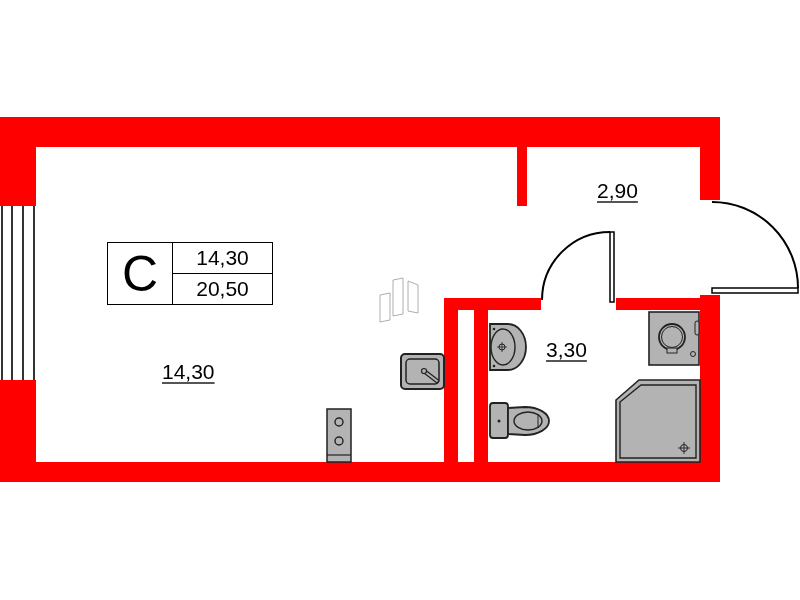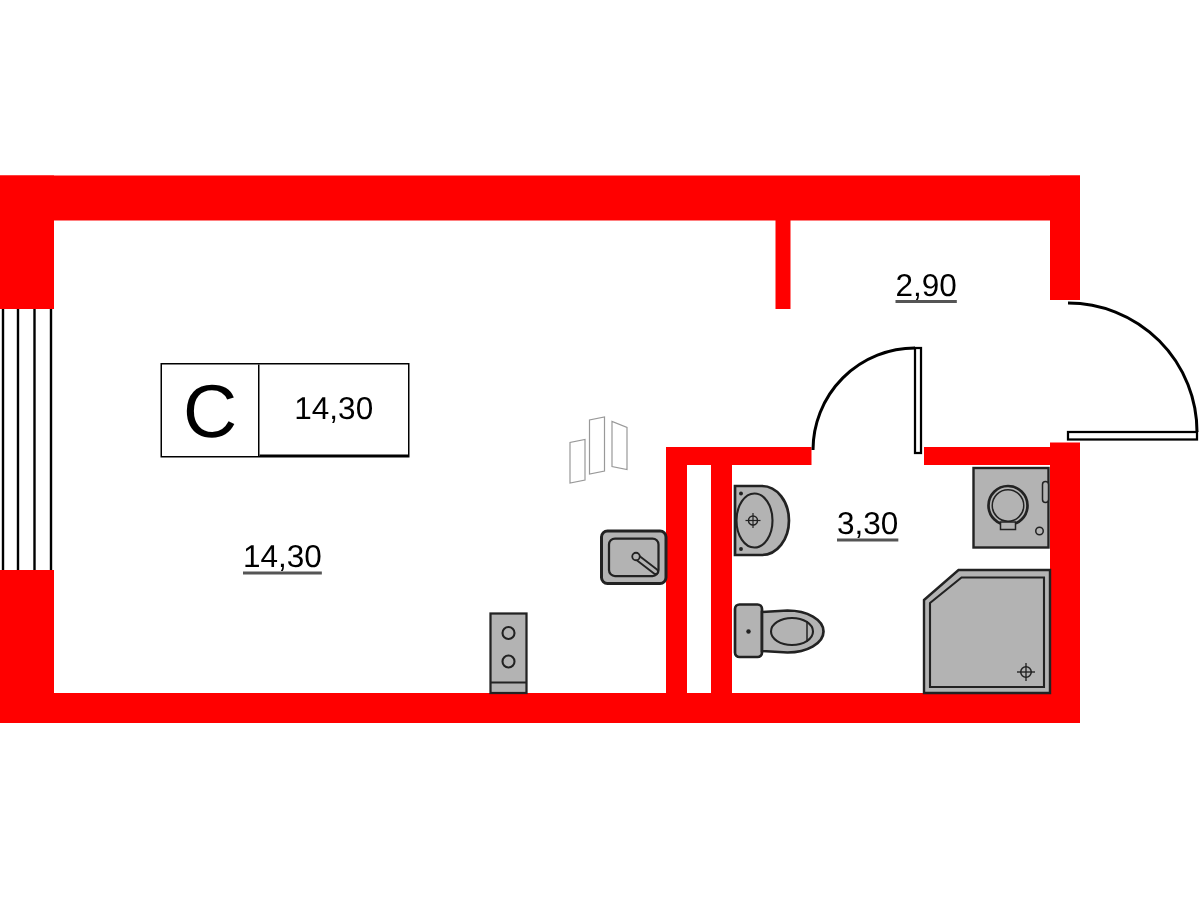--- a/index.html
+++ b/index.html
@@ -114,18 +114,19 @@
     <circle cx="684" cy="448" r="3.5" fill="none" stroke="#222" stroke-width="1"></circle>
     <line x1="678" y1="448" x2="690" y2="448" stroke="#222" stroke-width="0.9"></line>
     <line x1="684" y1="442" x2="684" y2="454" stroke="#222" stroke-width="0.9"></line>
   </g>
 </svg>
 
 <div class="legend">
   <div class="type">C</div>
   <div class="vals">
     <div>14,30</div>
+    <div>20,50</div>
   </div>
 </div>
 
 <div class="lbl room-area" style="left:162px; top:361px;">14,30</div>
 <div class="lbl room-area" style="left:597px; top:180px;">2,90</div>
-<div class="lbl room-area" style="left:558px; top:339px;">3,30</div>
+<div class="lbl room-area" style="left:546px; top:339px;">3,30</div>
 
 </body></html>

